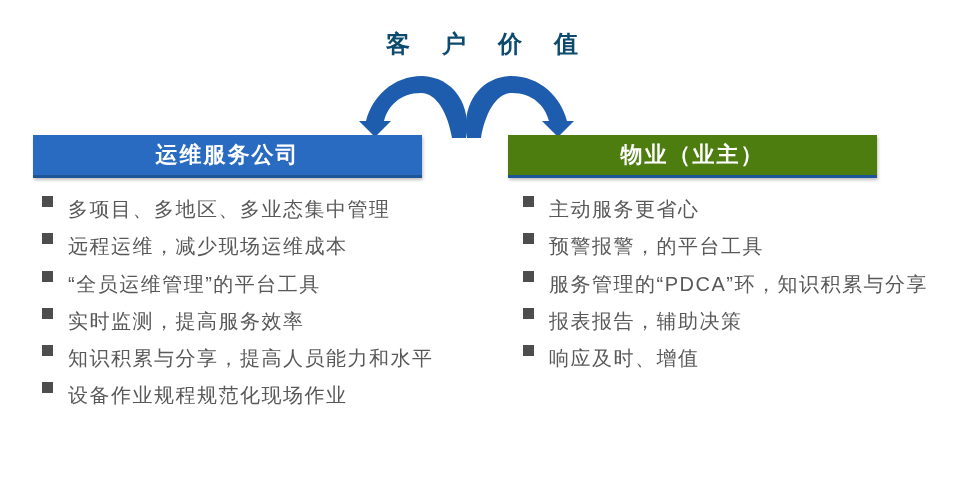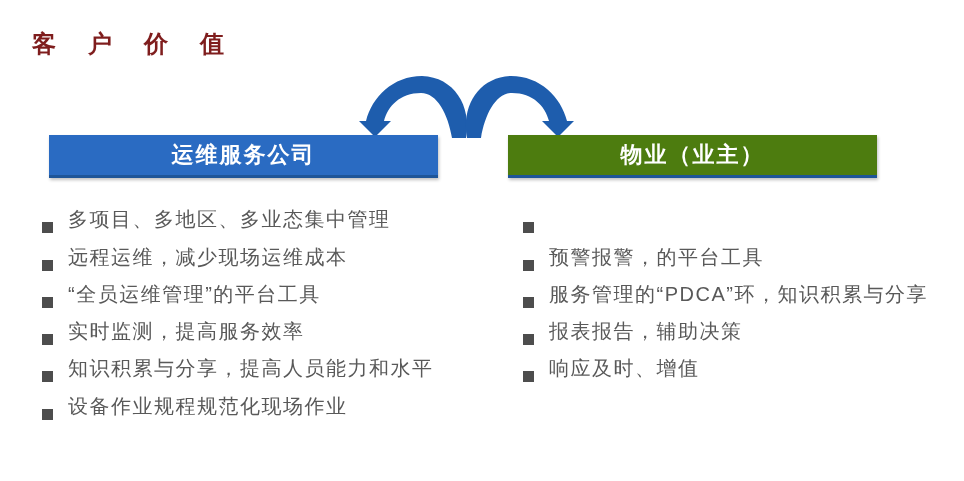--- a/index.html
+++ b/index.html
@@ -1,62 +1,62 @@
 <!DOCTYPE html>
 <html><head>
 <meta charset="utf-8">
 <style>
   html,body{margin:0;padding:0;background:#ffffff;}
   body{font-family:"Liberation Sans","DejaVu Sans",sans-serif;}
   .stage{position:relative;width:964px;height:481px;background:#ffffff;overflow:hidden;}
 
   .title{
     position:absolute;left:0;top:28px;width:100%;
-    font-size:24px;font-weight:bold;color:#7f1d1d;
+    text-align:center;font-size:24px;font-weight:bold;color:#0c4a6e;
     letter-spacing:32px;padding-left:32px;box-sizing:border-box;
   }
 
   .arrows{position:absolute;left:330px;top:70px;width:300px;height:75px;}
 
   .hdr-box{
     position:absolute;top:135px;height:40px;
     display:flex;align-items:center;justify-content:center;
     color:#ffffff;font-size:22px;font-weight:bold;letter-spacing:2px;
     border-bottom:3px solid #1e5598;
     box-shadow:1px 2px 3px rgba(0,0,0,0.25);
     box-sizing:content-box;
   }
   .hdr-left{left:33px;width:389px;}
   .hdr-right{left:508px;width:369px;}
 
   .list{position:absolute;top:196px;}
   .list-left{left:42px;width:440px;}
   .list-right{left:523px;width:430px;}
   .list-item{
-    height:37.3px;display:flex;align-items:flex-end;
+    height:37.3px;display:flex;align-items:flex-start;
     font-size:20px;letter-spacing:1.5px;color:#595959;white-space:nowrap;
   }
   .bullet{
     width:11px;height:11px;background:#4d4d4d;
     margin-right:15px;flex:0 0 auto;display:inline-block;
   }
 </style>
 </head>
 <body>
 
 <div class="stage">
 
   <div class="title">客户价值</div>
 
   <svg class="arrows" viewBox="0 0 300 75" aria-hidden="true">
     <path d="M136,68 C142,36 124,7 92,6 C63,6 42,27 36,51 L29,51 L45,67 L61,51 L54,51 C58,36 70,23 91,23 C107,23 118,44 122,68 Z" fill="#1e5dad"></path>
     <path d="M137,68 C131,36 149,7 181,6 C210,6 231,27 237,51 L244,51 L228,67 L212,51 L219,51 C215,36 203,23 182,23 C166,23 155,44 151,68 Z" fill="#1e5dad"></path>
   </svg>
 
-  <div class="hdr-box hdr-left" style="background: rgb(42, 107, 194); margin-left: 16px;">
+  <div class="hdr-box hdr-left" style="background: rgb(42, 107, 194);">
     <span>运维服务公司</span>
   </div>
 
   <div class="hdr-box hdr-right" style="background: #4d7c0f;">
     <span>物业（业主）</span>
   </div>
 
   <div class="list list-left">
     <div class="list-item">
       <span class="bullet"></span>
@@ -80,20 +80,21 @@
     </div>
     <div class="list-item">
       <span class="bullet"></span>
       <span>设备作业规程规范化现场作业</span>
     </div>
   </div>
 
   <div class="list list-right">
     <div class="list-item">
       <span class="bullet"></span>
+      <span>主动服务更省心</span>
     </div>
     <div class="list-item">
       <span class="bullet"></span>
       <span>预警报警，的平台工具</span>
     </div>
     <div class="list-item">
       <span class="bullet"></span>
       <span>服务管理的“PDCA”环，知识积累与分享</span>
     </div>
     <div class="list-item">

